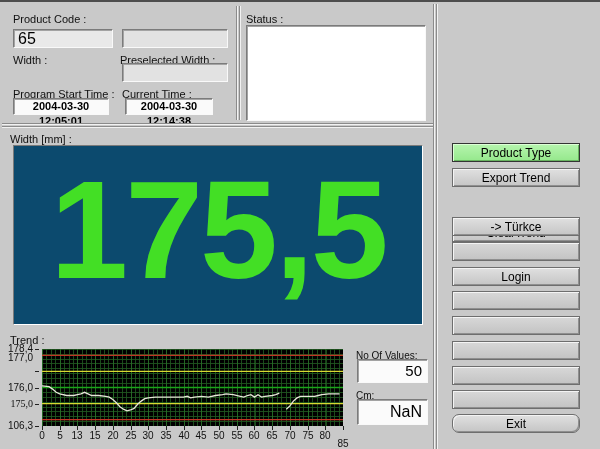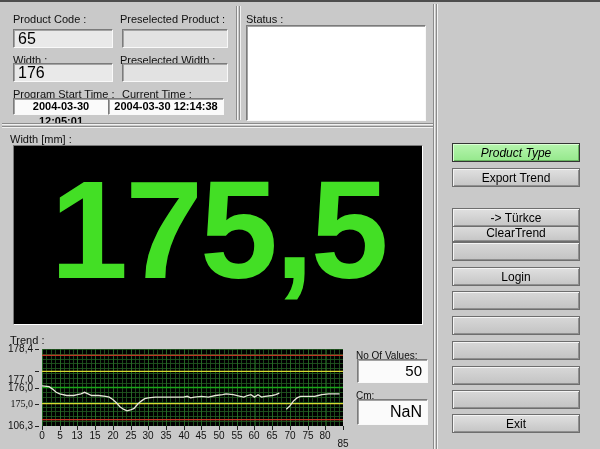--- a/index.html
+++ b/index.html
@@ -22,21 +22,21 @@
   .vgroove{position:absolute;width:5px;background:repeating-linear-gradient(to right,#8b8b8b 0 1px,#f2f2f2 1px 2px,#c9c9c9 2px 3px);}
   .hgroove{position:absolute;height:5px;background:repeating-linear-gradient(to bottom,#8b8b8b 0 1px,#f2f2f2 1px 2px,#c9c9c9 2px 3px);}
   
   .logo{position:absolute;left:438px;top:13px;width:155px;height:98px;background:#0c0c0c;
     border:1px solid #8f8f8f;box-shadow:1px 1px 0 #f0f0f0;display:flex;align-items:center;justify-content:center;box-sizing:border-box;}
   .logo-frame{position:absolute;inset:5px;border:1px solid #858585;}
   .logo-text{display:flex;align-items:center;z-index:1;}
   .logo-word{font-size:25px;color:#e3e3e3;letter-spacing:0;transform:scaleY(1.35);line-height:1;}
   .logo-v{font-size:64px;font-weight:bold;line-height:0.9;margin:0 -3px;position:relative;top:2px;}
   
-  .width-display{position:absolute;left:13px;top:143px;width:410px;height:180px;background:#000000;
+  .width-display{position:absolute;left:13px;top:143px;width:410px;height:180px;background:#0c4a6e;
     box-sizing:border-box;border-top:1px solid #7a7a7a;border-left:1px solid #7a7a7a;
     border-bottom:1px solid #fff;border-right:1px solid #fff;
     display:flex;align-items:center;justify-content:center;}
   .width-value{font-size:140px;font-weight:bold;letter-spacing:-3px;line-height:1;margin-top:-10px;}
   
   .trend-plot{position:absolute;left:42px;top:347px;width:301px;height:77px;background-color:#000;
     background-image:
       repeating-linear-gradient(to right,rgba(45,130,45,.50) 0 1px,transparent 1px 17.7px),
       repeating-linear-gradient(to right,rgba(32,88,32,.85) 0 1px,transparent 1px 4.43px),
       repeating-linear-gradient(to bottom,rgba(32,88,32,.85) 0 1px,transparent 1px 4.8px);}
@@ -61,54 +61,52 @@
     box-shadow:inset 1px 1px 0 #dcffd6,inset -1px -1px 0 #67b35f;}
 </style>
 </head>
 <body>
 
 <div class="window">
 
   <span class="lbl" style="left:13px;top:11px;">Product Code :</span>
   <div class="sunken valbox" style="left:13px;top:27px;width:100px;height:19px;">65</div>
 
-  <span class="lbl" style="left:120px;top:11px;">Preselected Product :</span>
   <div class="sunken valbox" style="left:122px;top:27px;width:106px;height:19px;background:#e2e2e2;"></div>
 
   <span class="lbl" style="left:13px;top:52px;">Width :</span>
-  <div class="sunken valbox" style="left:13px;top:61px;width:100px;height:19px;">176</div>
 
   <span class="lbl" style="left:120px;top:52px;">Preselected Width :</span>
   <div class="sunken valbox" style="left:122px;top:61px;width:106px;height:19px;background:#e2e2e2;"></div>
 
   <span class="lbl" style="left:13px;top:86px;">Program Start Time :</span>
   <div class="sunken timebox" style="left:13px;top:96px;width:96px;height:17px;">2004-03-30 12:05:01</div>
 
   <span class="lbl" style="left:122px;top:86px;">Current Time :</span>
-  <div class="sunken timebox" style="left:108px;top:96px;width:116px;height:17px;">2004-03-30 12:14:38</div>
+  <div class="sunken timebox" style="left:125px;top:96px;width:88px;height:17px;">2004-03-30 12:14:38</div>
 
   <span class="lbl" style="left:246px;top:11px;">Status :</span>
   <div class="sunken statusbox" style="left:246px;top:23px;width:180px;height:96px;"></div>
 
 
   <div class="vgroove" style="left:236px;top:4px;height:114px;"></div>
   <div class="hgroove" style="left:2px;top:121px;width:431px;"></div>
   <div class="vgroove" style="left:433px;top:2px;height:445px;"></div>
 
   <span class="lbl" style="left:10px;top:131px;">Width [mm] :</span>
   <div class="width-display">
     <span class="width-value" id="width-value" style="color: rgb(67, 223, 37);">175,5</span>
   </div>
 
   <span class="lbl" style="left:10px;top:332px;">Trend :</span>
   <div class="trend-y-axis">
       <i class="ytickmark" style="top: 0px;"></i>
       <span class="ytick" style="top: -6px;">178,4</span>
       <i class="ytickmark" style="top: 22px;"></i>
-      <span class="ytick" style="top: 25px;">177,0</span>
+      <span class="ytick" style="top: 3px;">177,0</span>
       <i class="ytickmark" style="top: 39px;"></i>
       <span class="ytick" style="top: 33px;">176,0</span>
       <i class="ytickmark" style="top: 55px;"></i>
       <span class="ytick" style="top: 49px; font-family: Liberation Serif, serif;">175,0</span>
       <i class="ytickmark" style="top: 77px;"></i>
       <span class="ytick" style="top: 71px;">106,3</span>
     </div>
   <div class="trend-plot">
       <svg viewBox="0 0 301 77" width="100%" height="100%" preserveAspectRatio="none">
         <line x1="0" x2="301" y1="6.4166666666667425" y2="6.4166666666667425" stroke="#c23424" stroke-width="1.3"></line>
@@ -159,27 +157,27 @@
       <span class="xtick" style="left: 291px; margin-top: 8px;">85</span>
     </div>
 
   <span class="lbl-sm" style="left:356px;top:348px;">No Of Values:</span>
   <div class="sunken numbox novbox" style="left:357px;top:357px;width:71px;height:24px;">50</div>
 
   <span class="lbl-sm" style="left:356px;top:388px;">Cm:</span>
   <div class="sunken numbox cmbox" style="left:357px;top:397px;width:71px;height:26px;">NaN</div>
 
   <div id="button-column">
-      <div class="btn active" style="top: 141px; font-style: italic;">Product Type</div>
+      <div class="btn active" style="top: 141px;">Product Type</div>
       <div class="btn" style="top: 166px;">Export Trend</div>
       <div class="btn" style="top: 181px; margin-top: 40px;">ClearTrend</div>
-      <div class="btn" style="top: 206px;">-&gt; Türkce</div>
+      <div class="btn" style="top: 215px;">-&gt; Türkce</div>
       <div class="btn blank" style="top: 240px;"></div>
       <div class="btn" style="top: 265px;">Login</div>
       <div class="btn blank" style="top: 289px;"></div>
       <div class="btn blank" style="top: 314px;"></div>
       <div class="btn blank" style="top: 339px;"></div>
       <div class="btn blank" style="top: 364px;"></div>
       <div class="btn blank" style="top: 388px;"></div>
-      <div class="btn" style="top: 412px;">Exit</div>
+      <div class="btn" style="top: 412px; border-radius: 7px;">Exit</div>
     </div>
 
 </div>
 
 </body></html>

